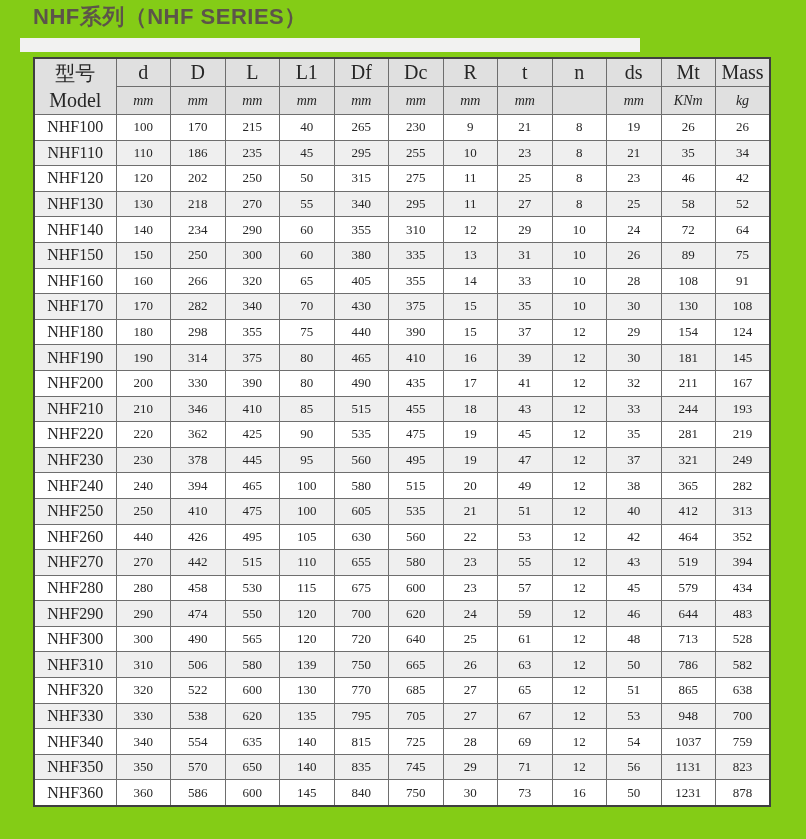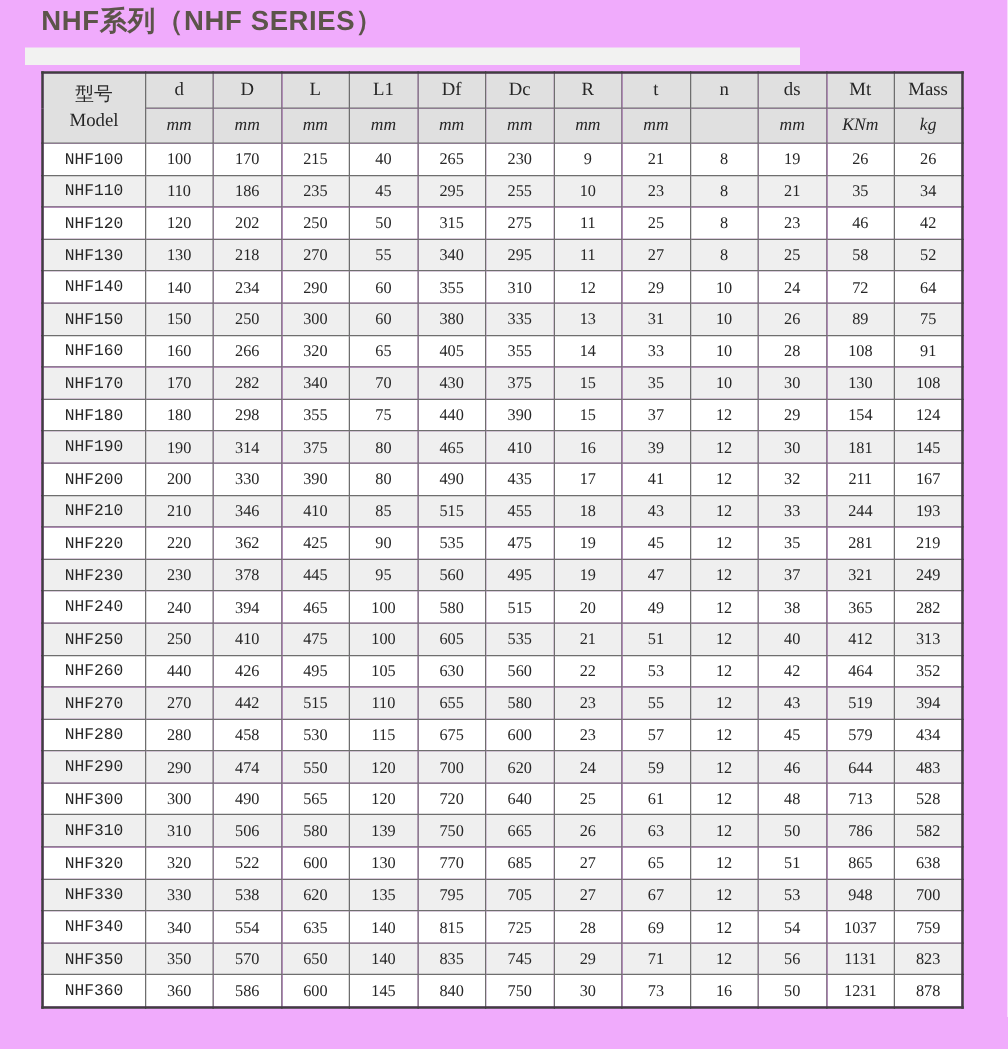--- a/index.html
+++ b/index.html
@@ -7,21 +7,21 @@
     padding: 0;
     background: #ffffff;
     width: 806px;
     height: 839px;
     overflow: hidden;
   }
   .page {
     position: relative;
     width: 806px;
     height: 839px;
-    background: #f0abfc;
+    background: #84cc16;
     font-family: "Liberation Serif", "DejaVu Serif", serif;
   }
   .page-title {
     position: absolute;
     left: 33px;
     top: 2px;
     margin: 0;
     font-family: "Liberation Sans", "DejaVu Sans", sans-serif;
     font-size: 22px;
     font-weight: bold;
@@ -58,28 +58,28 @@
     white-space: nowrap;
   }
   table.spec thead th {
     background: #e0e0e0;
     font-weight: normal;
   }
   th.model-header {
     font-size: 14px;
     line-height: 1.35;
   }
-  tr.header-symbol-row th { height: 27px; font-size: 15px; font-family: Liberation Serif, serif; }
+  tr.header-symbol-row th { height: 27px; font-size: 20px; font-family: Liberation Serif, serif; }
   tr.header-unit-row th   { height: 27px; font-size: 14px; font-style: italic; }
   tbody td {
     height: 24.6px;
     font-size: 13px;
     background: #ffffff;
   }
-  tbody td.model-cell { font-size: 13px; font-family: Liberation Mono, monospace; }
+  tbody td.model-cell { font-size: 16px; }
   tbody tr:nth-child(even) td { background: #efefef; }
 </style>
 </head>
 <body>
 
 <div class="page">
   <div class="title-shadow"></div>
   <h1 class="page-title">NHF系列（NHF SERIES）</h1>
 
   <table class="spec">

